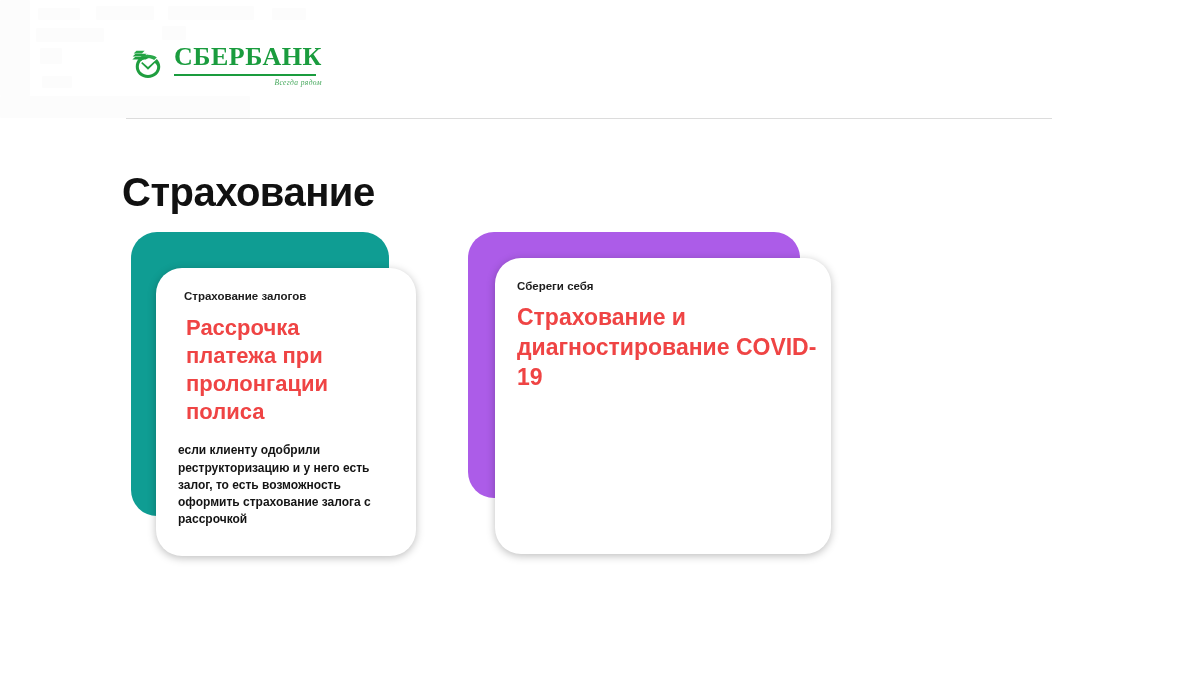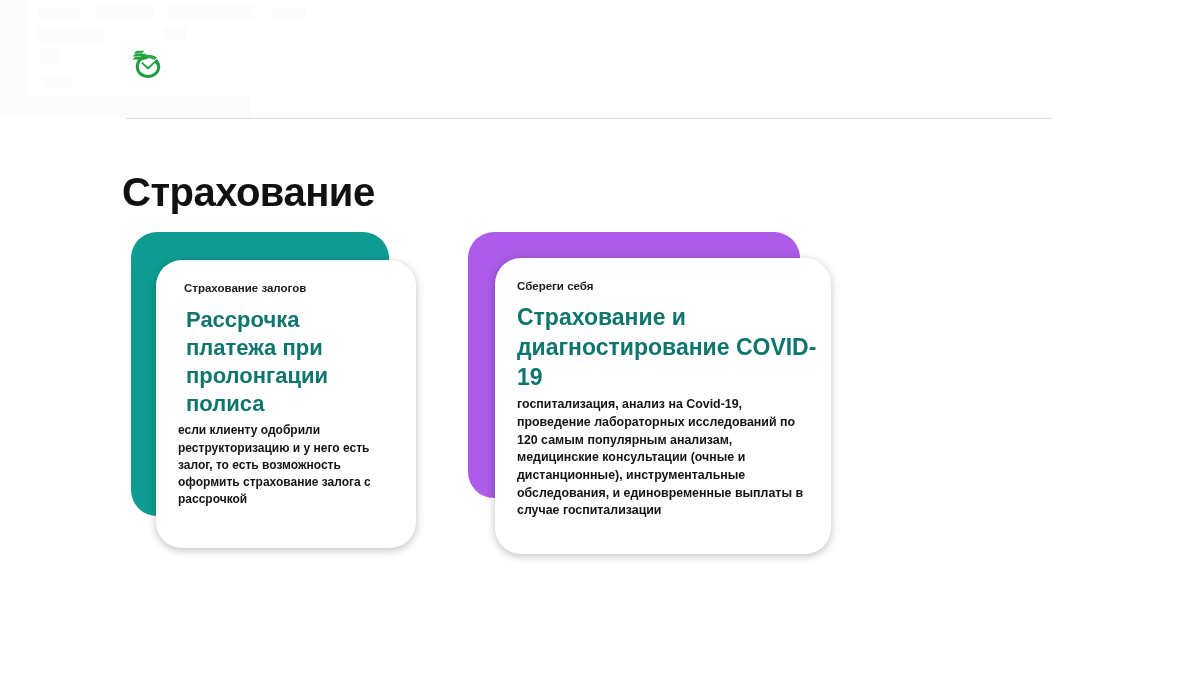--- a/index.html
+++ b/index.html
@@ -135,42 +135,42 @@
     font-size: 11.5px;
     font-weight: bold;
     color: #1c1c1c;
     line-height: 1.2;
     margin: 0 0 10px 0;
     white-space: nowrap;
   }
   .card-heading {
     font-size: 22px;
     font-weight: bold;
-    color: #0f766e;
+    color: #ef4444;
     line-height: 1.28;
-    margin: 0 0 4px 0;
+    margin: 0 0 16px 0;
   }
   .card-body {
     font-size: 12px;
     font-weight: bold;
     color: #141414;
     line-height: 1.44;
     margin: 0;
   }
 
   
   #card-pledge-insurance { left: 131px; top: 232px; width: 290px; height: 320px; }
   #card-pledge-insurance .card-accent {
     width: 258px;
     height: 284px;
     background: #0f9d93;
   }
   #card-pledge-insurance .card-sheet {
     left: 25px;
-    top: 28px;
+    top: 36px;
     width: 260px;
     height: 288px;
   }
   #card-pledge-insurance .card-kicker { margin-left: 6px; }
   #card-pledge-insurance .card-heading { margin-left: 8px; }
 
   
   #card-save-yourself { left: 468px; top: 232px; width: 370px; height: 330px; }
   #card-save-yourself .card-accent {
     width: 332px;
@@ -210,37 +210,41 @@
   <div class="brand">
     <span class="brand-mark">
       <svg viewBox="0 0 100 100" width="34" height="34" aria-hidden="true">
         <path d="M50 26 C29 26 14 41 14 61 C14 79 29 94 50 94 C70 94 86 79 86 61 C86 52 82 44 76 38 L50 62 L33 47 L30 51 L50 70 L70 50 C74 53 77 57 77 61 C77 75 65 85 50 85 C35 85 23 75 23 61 C23 46 35 36 50 36 Z" fill="#1f9e3f"></path>
         <path d="M50 26 C39 26 29 30 22 37 L30 44 C36 39 43 36 50 36 C57 36 63 38 68 41 L76 34 C69 29 60 26 50 26 Z" fill="#2aa84a"></path>
         <path d="M16 14 L40 14 L32 22 L8 22 Z" fill="#2aa84a"></path>
         <path d="M13 23 L46 23 L38 31 L5 31 Z" fill="#23a243"></path>
         <path d="M12 32 L52 32 L44 40 L4 40 Z" fill="#1f9e3f"></path>
       </svg>
     </span>
+    <span class="brand-text">
+      <span class="brand-word">СБЕРБАНК</span>
+      <span class="brand-rule"></span>
+      <span class="brand-tagline">Всегда рядом</span>
+    </span>
   </div>
 
   <div class="header-rule"></div>
 
   <h1 class="page-title">Страхование</h1>
 
   <div class="card" id="card-pledge-insurance">
     <div class="card-accent"></div>
     <div class="card-sheet">
       <p class="card-kicker">Страхование залогов</p>
       <p class="card-heading">Рассрочка платежа при пролонгации полиса</p>
       <p class="card-body">если клиенту одобрили реструкторизацию и у него есть залог, то есть возможность оформить страхование залога с рассрочкой</p>
     </div>
   </div>
 
   <div class="card" id="card-save-yourself">
     <div class="card-accent"></div>
     <div class="card-sheet">
       <p class="card-kicker">Сбереги себя</p>
       <p class="card-heading">Страхование и диагностирование COVID-19</p>
-      <p class="card-body">госпитализация, анализ на Covid-19, проведение лабораторных исследований по 120 самым популярным анализам, медицинские консультации (очные и дистанционные), инструментальные обследования, и единовременные выплаты в случае госпитализации</p>
     </div>
   </div>
 
 </div>
 
 </body></html>

